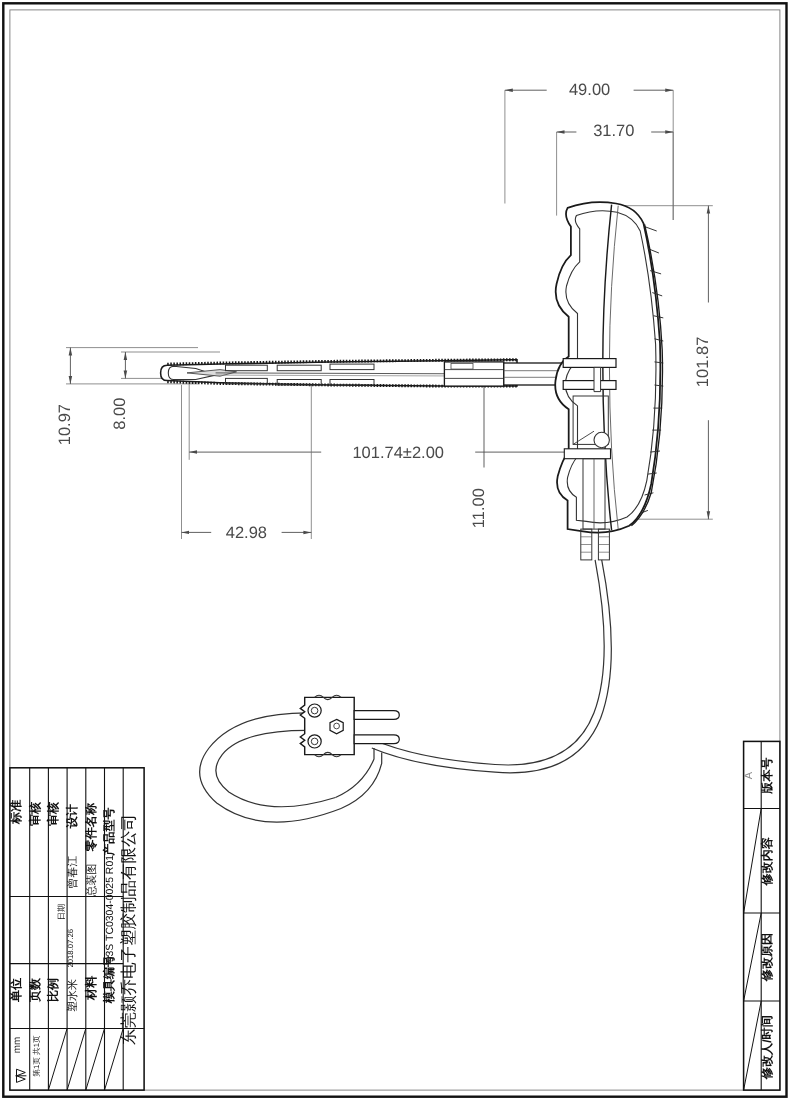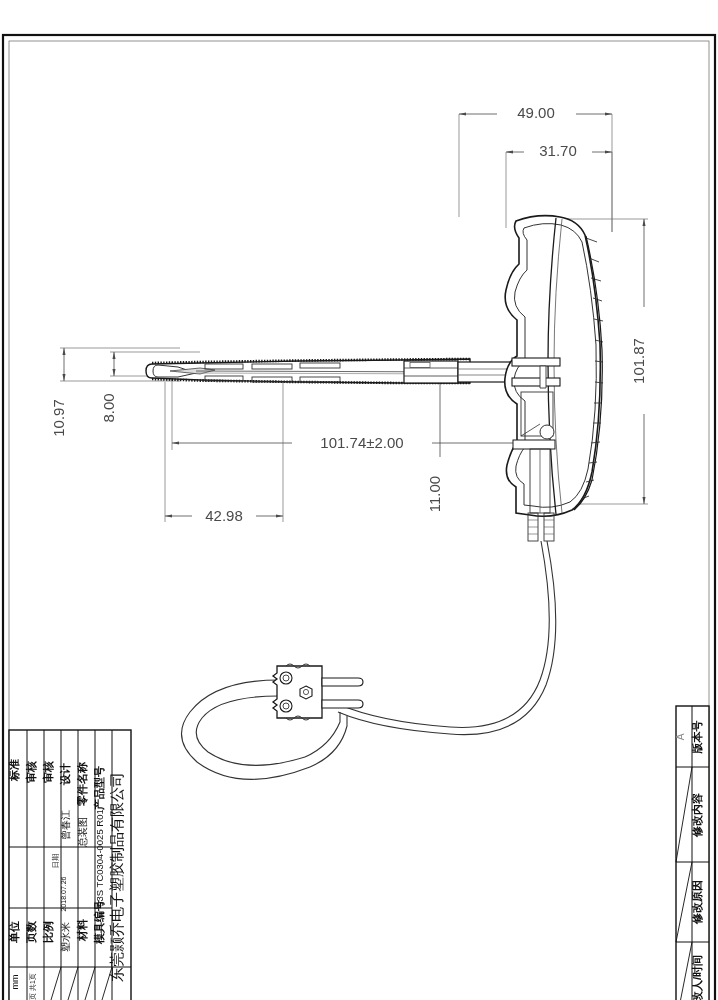--- a/index.html
+++ b/index.html
@@ -13,21 +13,20 @@
     font-family: "Liberation Sans", sans-serif;
     position: relative;
     overflow: hidden;
   }
   #sheet {
     position: absolute;
     left: 0; top: 0;
     width: 718px;
     height: 784px;
     background: #fff;
-    margin-top: 32px;
   }
   #sheet svg {
     display: block;
   }
 </style>
 </head>
 <body>
 
 <div id="sheet">
 <svg width="718" height="1000" viewBox="0 0 718 1000" xmlns="http://www.w3.org/2000/svg">

